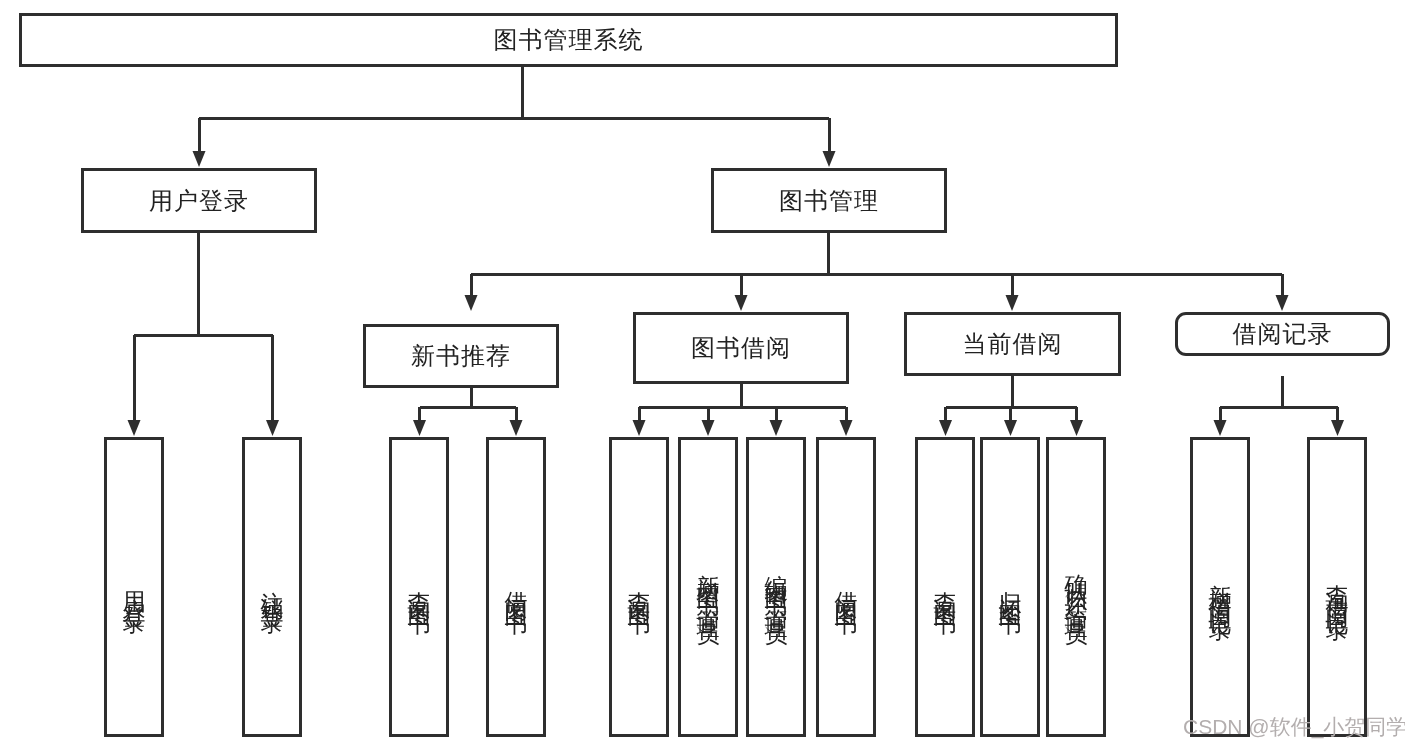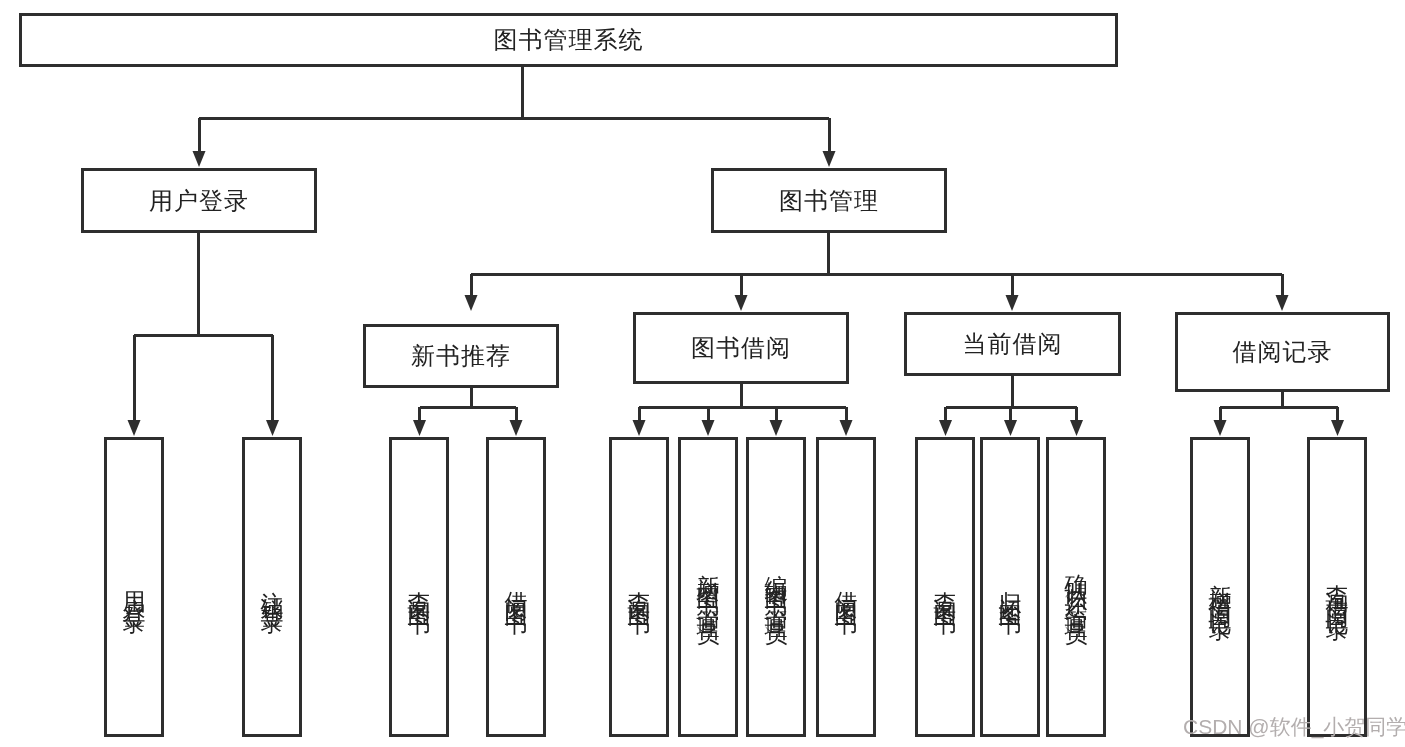--- a/index.html
+++ b/index.html
@@ -125,21 +125,21 @@
 
   <div class="node" style="left:363px; top:324px; width:196px; height:64px;">
     <span class="label">新书推荐</span>
   </div>
   <div class="node" style="left:633px; top:312px; width:216px; height:72px;">
     <span class="label">图书借阅</span>
   </div>
   <div class="node" style="left:904px; top:312px; width:217px; height:64px;">
     <span class="label">当前借阅</span>
   </div>
-  <div class="node" style="left:1175px; top:312px; width:215px; height:80px;">
+  <div class="node" style="left:1175px; top:312px; width:215px; height:44px;border-radius:11px;">
     <span class="label">借阅记录</span>
   </div>
 
   <div class="node leaf" style="left:104px;">
     <span class="label">用户登录</span>
   </div>
   <div class="node leaf" style="left:242px;">
     <span class="label">注销登录</span>
   </div>
 

